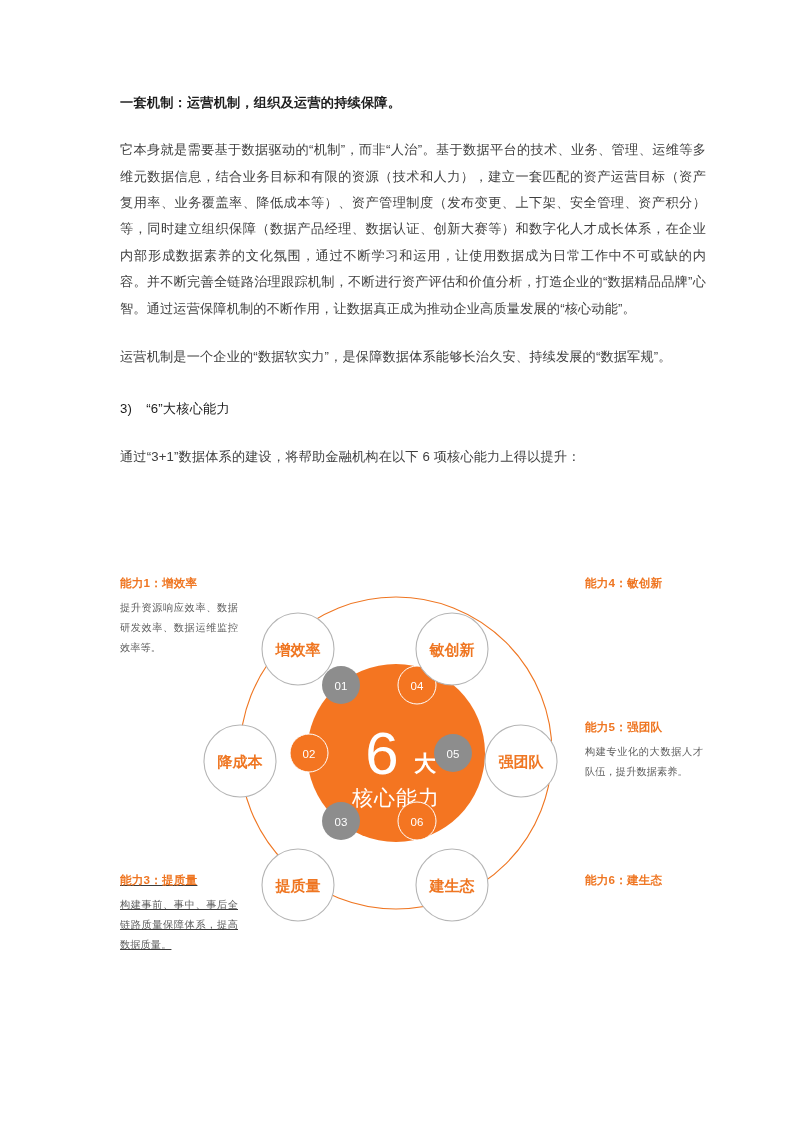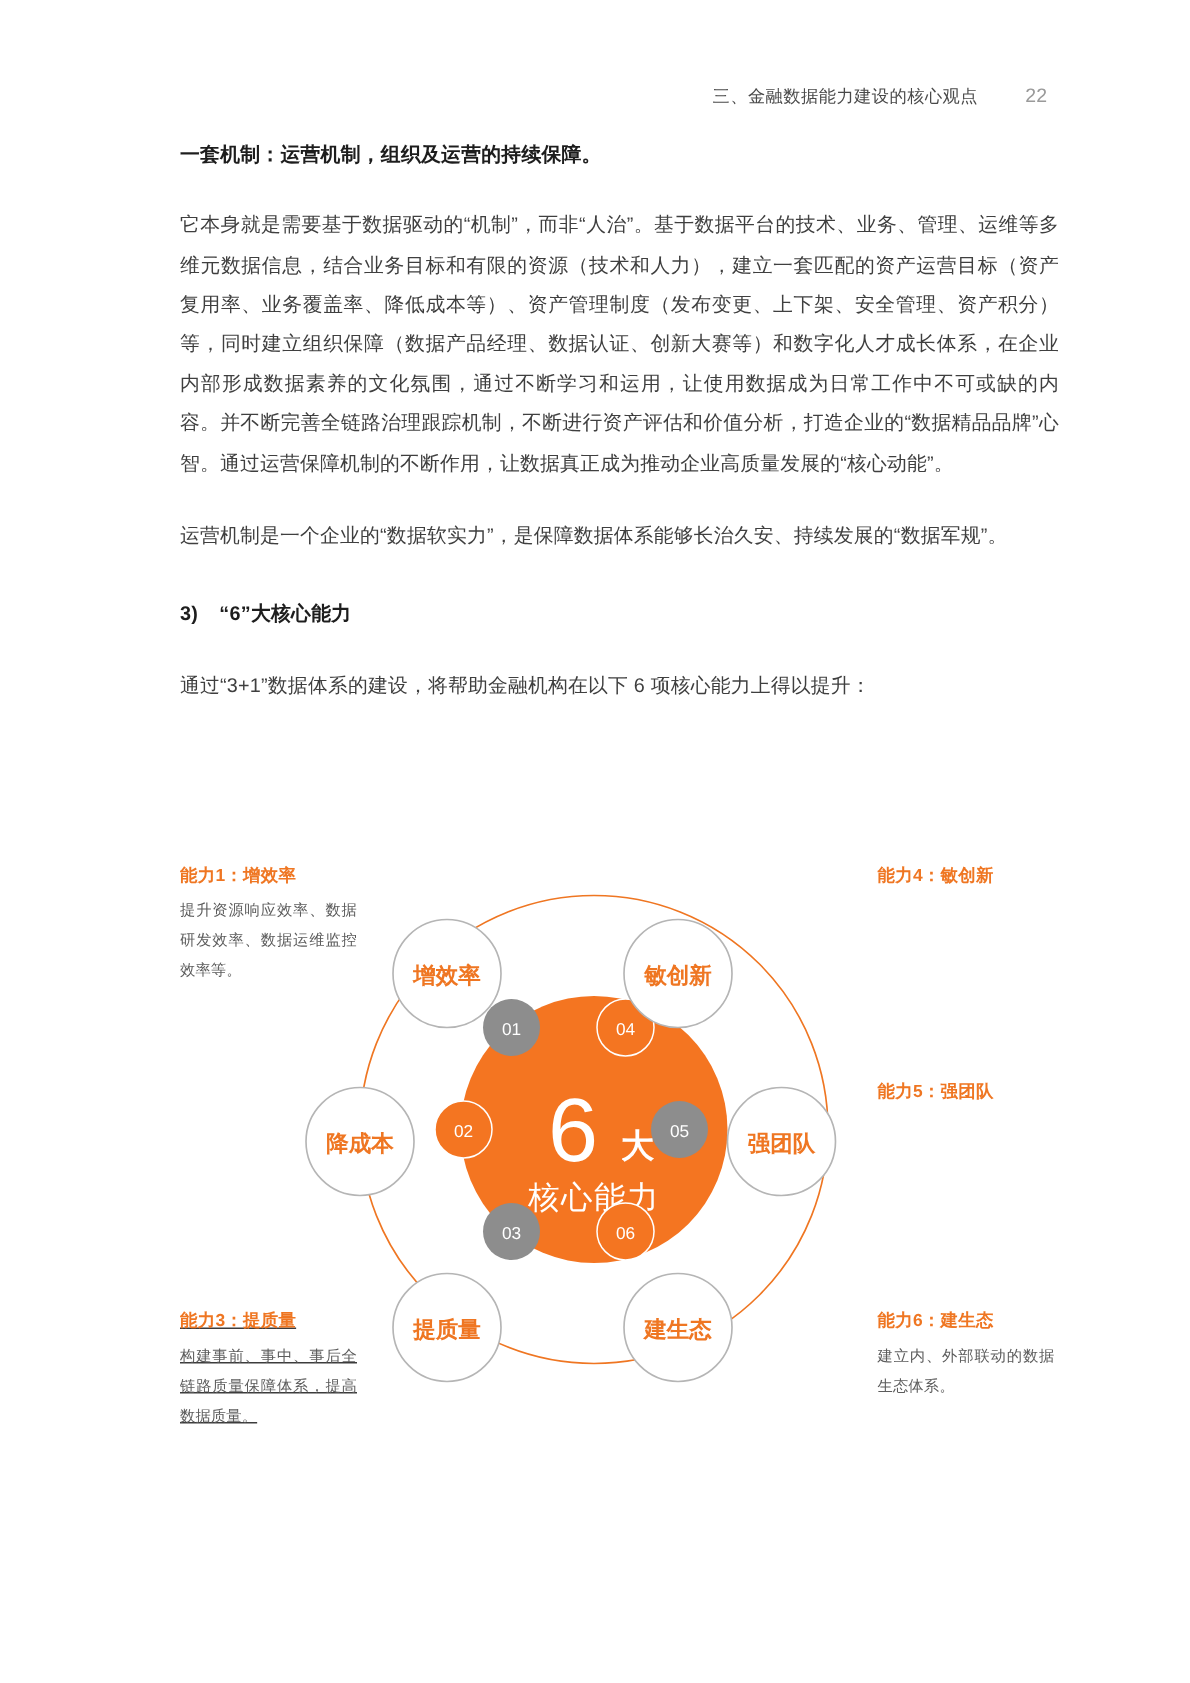--- a/index.html
+++ b/index.html
@@ -71,21 +71,21 @@
     font-size: 13.2px;
     line-height: 2.0;
     color: #3f3f3f;
     text-align: justify;
     letter-spacing: 0.15px;
     margin: 0 0 22px 0;
   }
 
   .section-heading {
     font-size: 13.2px;
-    font-weight: bold;
+    font-weight: normal;
     color: #1d1d1d;
     margin: 30px 0 26px 0;
     letter-spacing: 0.2px;
   }
   .section-heading .num { margin-right: 14px; }
 
   
   .diagram {
     position: absolute;
     top: 568px;
@@ -156,24 +156,20 @@
     font-size: 21px;
     fill: #ffffff;
     letter-spacing: 1px;
   }
 </style>
 </head>
 <body>
 
 <div class="page">
 
-  <div class="page-header">
-    <span class="header-title">三、金融数据能力建设的核心观点</span>
-    <span class="header-page-number">22</span>
-  </div>
 
   <div class="content">
     <p class="heading-bold">一套机制：运营机制，组织及运营的持续保障。</p>
     <p class="body-para">它本身就是需要基于数据驱动的“机制”，而非“人治”。基于数据平台的技术、业务、管理、运维等多维元数据信息，结合业务目标和有限的资源（技术和人力），建立一套匹配的资产运营目标（资产复用率、业务覆盖率、降低成本等）、资产管理制度（发布变更、上下架、安全管理、资产积分）等，同时建立组织保障（数据产品经理、数据认证、创新大赛等）和数字化人才成长体系，在企业内部形成数据素养的文化氛围，通过不断学习和运用，让使用数据成为日常工作中不可或缺的内容。并不断完善全链路治理跟踪机制，不断进行资产评估和价值分析，打造企业的“数据精品品牌”心智。通过运营保障机制的不断作用，让数据真正成为推动企业高质量发展的“核心动能”。</p>
     <p class="body-para">运营机制是一个企业的“数据软实力”，是保障数据体系能够长治久安、持续发展的“数据军规”。</p>
     <p class="section-heading">
       <span class="num">3)</span><span>“6”大核心能力</span>
     </p>
     <p class="body-para">通过“3+1”数据体系的建设，将帮助金融机构在以下 6 项核心能力上得以提升：</p>
   </div>
@@ -248,20 +244,20 @@
     <div class="cap-block cap-3">
       <div class="cap-title">能力3：提质量</div>
       <div class="cap-desc">构建事前、事中、事后全链路质量保障体系，提高数据质量。</div>
     </div>
 
     <div class="cap-block cap-4">
       <div class="cap-title">能力4：敏创新</div>
     </div>
     <div class="cap-block cap-5">
       <div class="cap-title">能力5：强团队</div>
+      <div class="cap-desc">构建专业化的大数据人才队伍，提升数据素养。</div>
     </div>
     <div class="cap-block cap-6">
       <div class="cap-title">能力6：建生态</div>
-      <div class="cap-desc">建立内、外部联动的数据生态体系。</div>
     </div>
 
   </div>
 </div>
 
 </body></html>

